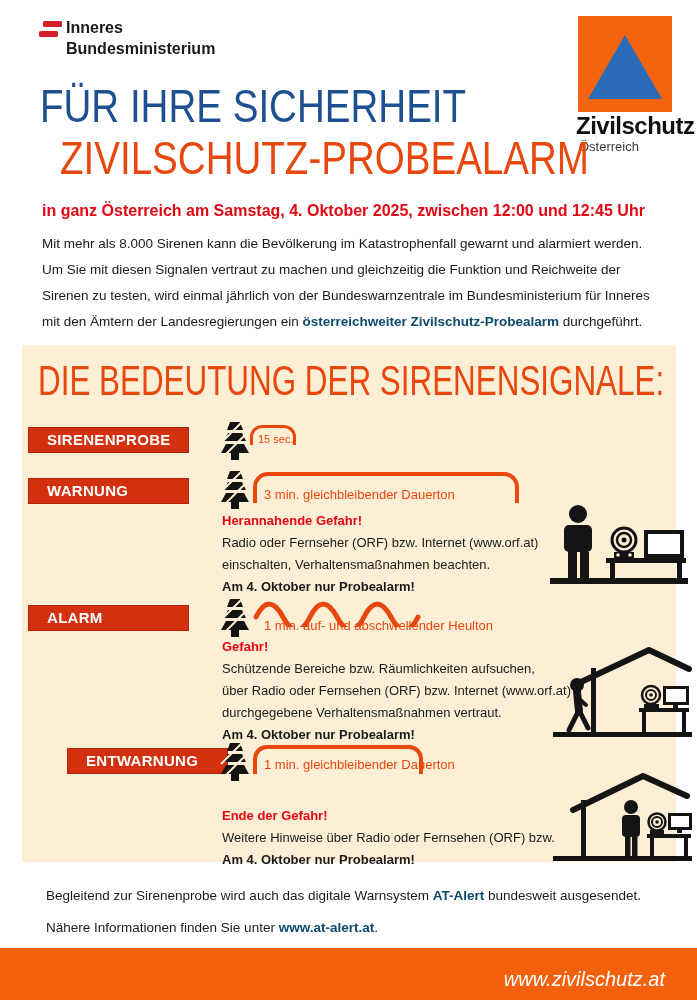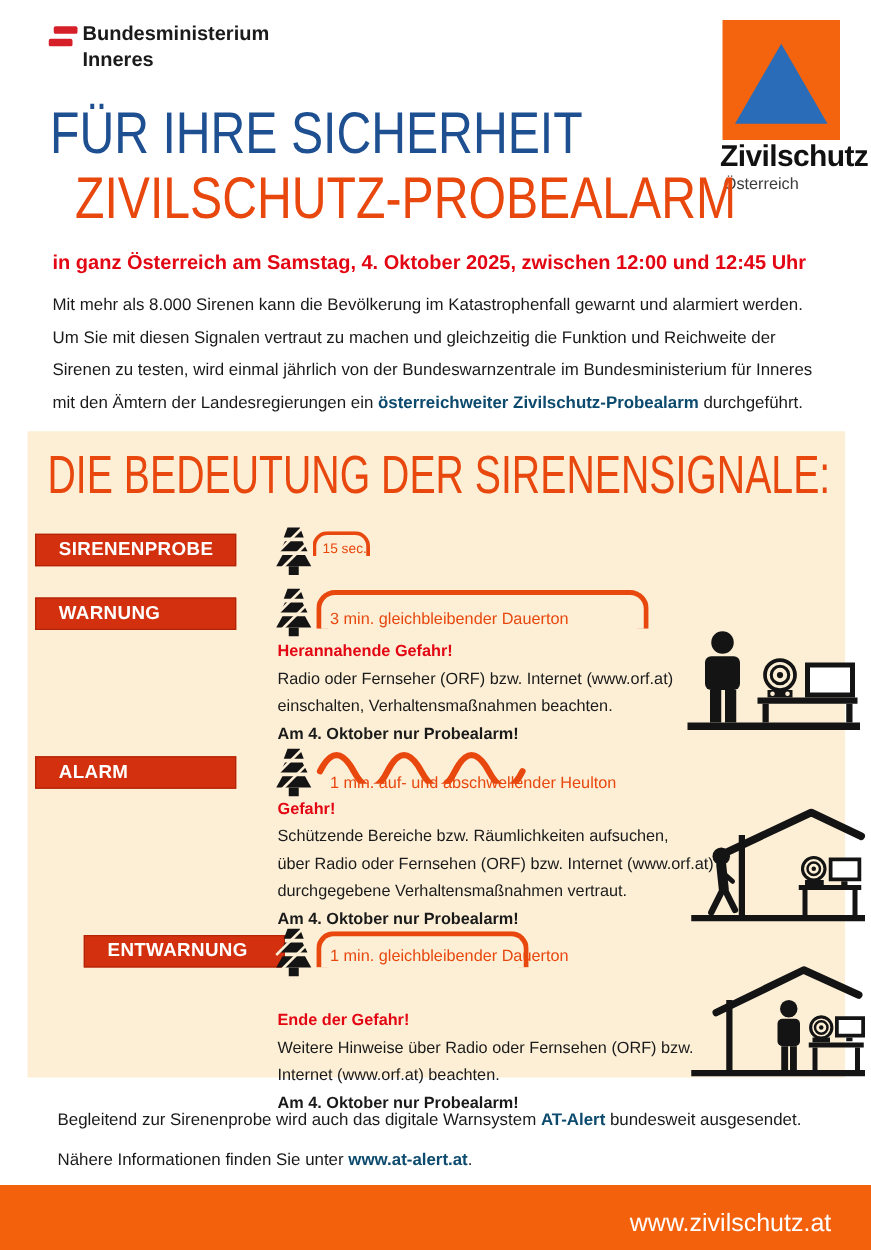--- a/index.html
+++ b/index.html
@@ -56,36 +56,36 @@
 
   .scene{position:absolute;}
   .scene-warnung{left:548px;top:502px;}
   .scene-alarm{left:551px;top:638px;}
   .scene-entwarnung{left:551px;top:766px;}
 
   
   .footer{position:absolute;left:42px;top:878px;font-size:13.5px;line-height:28px;color:#1a1a1a;}
   .footer p{margin:4px;white-space:nowrap;}
   .bottom-bar{position:absolute;left:0;top:948px;width:697px;height:52px;background:#f4610d;}
-  .bottom-url{position:absolute;right:32px;bottom:9px;color:#fff;font-size:20px;}
+  .bottom-url{position:absolute;right:32px;bottom:9px;color:#fff;font-size:20px;font-style:italic;}
 </style>
 </head>
 <body>
 
 <div class="poster">
 
   <span class="flag-icon">
     <svg width="26" height="18" viewBox="0 0 26 18">
       <rect x="5" y="1" width="19" height="6" rx="1.5" fill="#d62029"></rect>
       <rect x="1" y="11" width="19" height="6" rx="1.5" fill="#d62029"></rect>
     </svg>
   </span>
   <div class="ministry-text">
+    <div>Inneres</div>
     <div>Bundesministerium</div>
-    <div>Inneres</div>
   </div>
 
   <div class="zs-box">
     <div class="zs-triangle"></div>
   </div>
   <div class="zs-name">Zivilschutz</div>
   <div class="zs-sub">Österreich</div>
 
   <h1 class="title title1">FÜR IHRE SICHERHEIT</h1>
   <h1 class="title title2">ZIVILSCHUTZ-PROBEALARM</h1>
@@ -185,21 +185,20 @@
     <p class="alert-title">Gefahr!</p>
     <p>Schützende Bereiche bzw. Räumlichkeiten aufsuchen,</p>
     <p>über Radio oder Fernsehen (ORF) bzw. Internet (www.orf.at)</p>
     <p>durchgegebene Verhaltensmaßnahmen vertraut.</p>
     <p class="note">Am 4. Oktober nur Probealarm!</p>
   </div>
 
   <div class="sig-text txt-entwarnung">
     <p class="alert-title">Ende der Gefahr!</p>
     <p>Weitere Hinweise über Radio oder Fernsehen (ORF) bzw.</p>
-    <p>Internet (www.orf.at) beachten.</p>
     <p class="note">Am 4. Oktober nur Probealarm!</p>
   </div>
 
   <span class="scene scene-warnung">
     <svg width="142" height="84" viewBox="0 0 142 84">
       <g fill="#141414">
         <rect x="2" y="76" width="138" height="6"></rect>
         <circle cx="30" cy="12" r="9"></circle>
         <rect x="16" y="23" width="28" height="27" rx="5"></rect>
         <rect x="20" y="50" width="9" height="26"></rect>

